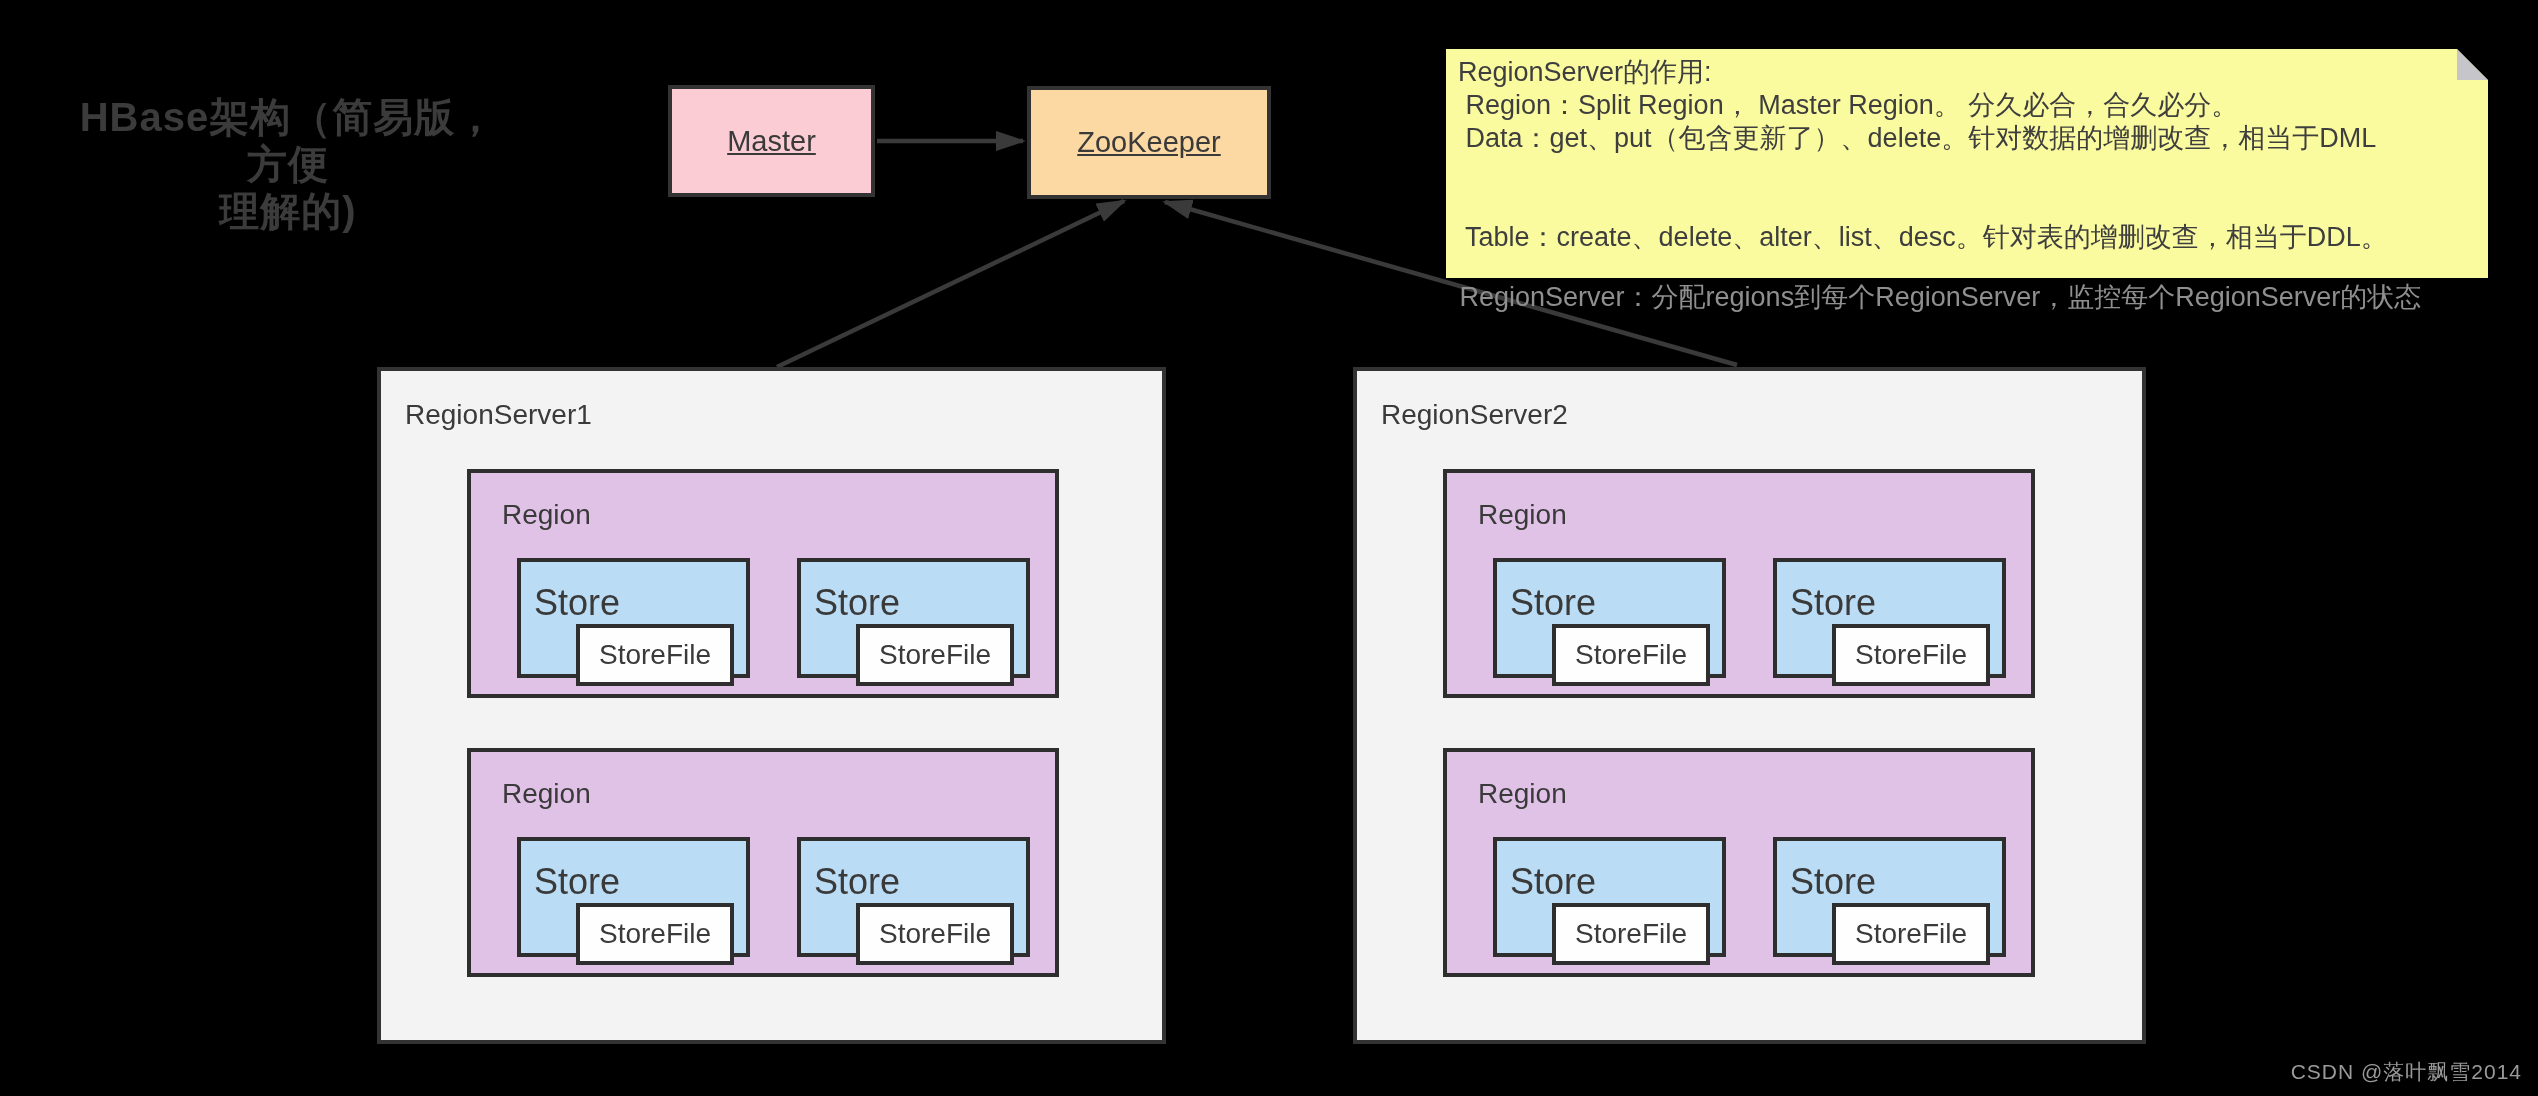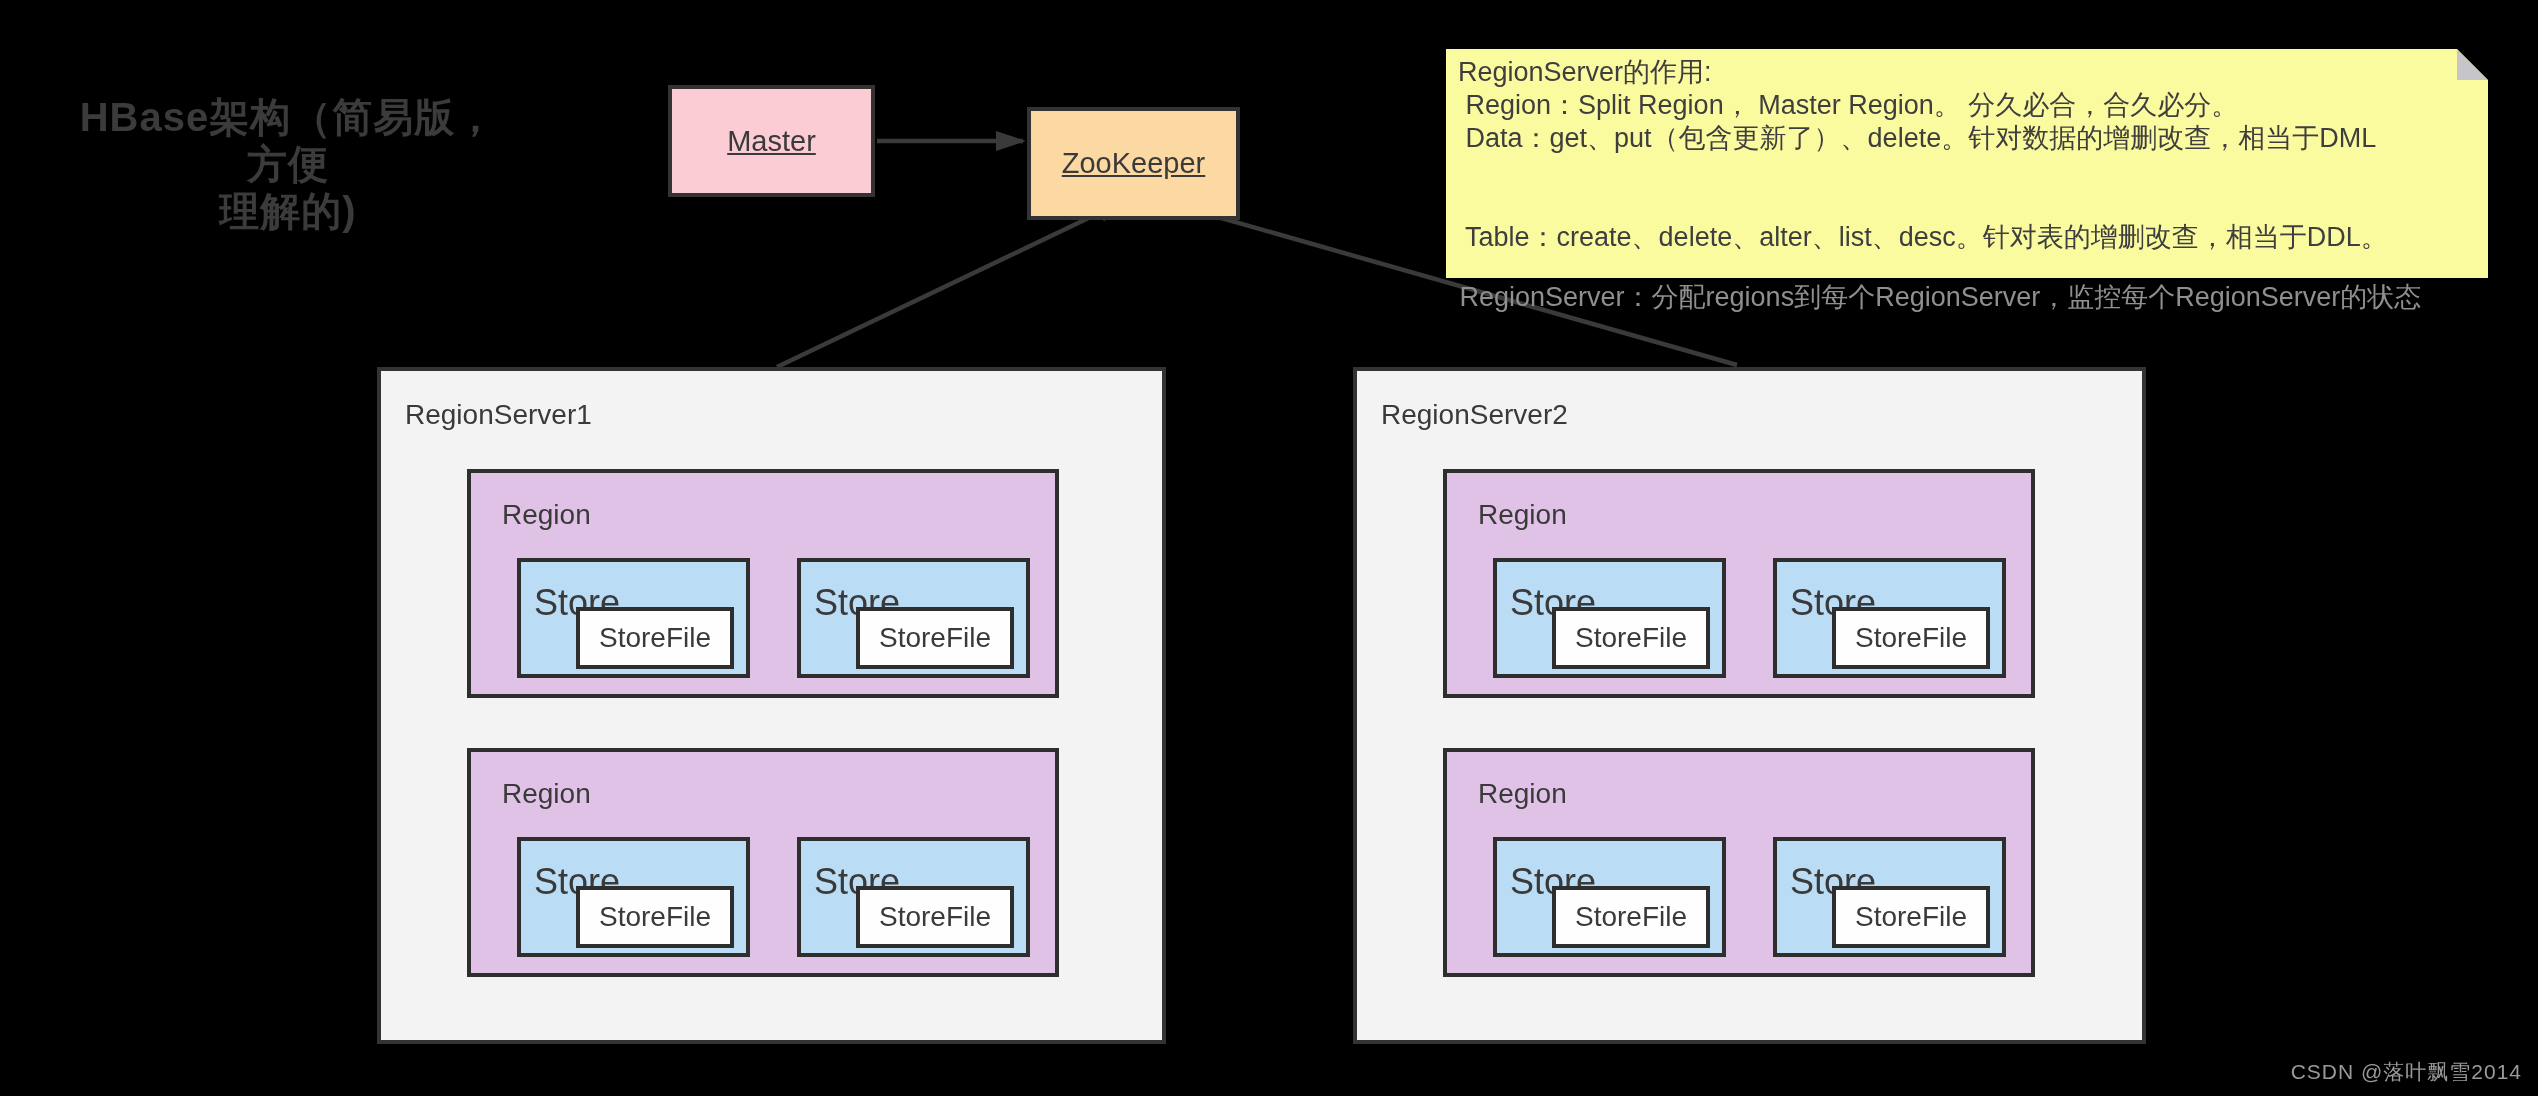--- a/index.html
+++ b/index.html
@@ -18,21 +18,21 @@
   }
   .arrows { position:absolute; left:0; top:0; width:2538px; height:1096px; }
   .arrows line { stroke:var(--arrow,#3a3a3a); stroke-width:4.5; }
   .arrows .ah { fill:var(--arrow,#3a3a3a); }
   .node {
     position:absolute; border:4px solid var(--border,#333);
     display:flex; align-items:center; justify-content:center;
     font-size:29px; color:var(--label,#3a3a3a);text-decoration:underline;
   }
   .master   { left:668px;  top:85px; width:207px; height:112px; background:var(--master-fill,#fbccd4); }
-  .zookeeper{ left:1027px; top:86px; width:213px; height:113px; background:var(--zookeeper-fill,#fcd8a3);margin-top:21px; }
+  .zookeeper{ left:1027px; top:86px; width:244px; height:113px; background:var(--zookeeper-fill,#fcd8a3); }
   .note {
     position:absolute; left:1446px; top:49px; width:1042px; height:229px;
     background:var(--note-fill,#fafa9f);
     clip-path:polygon(0 0, 1011px 0, 100% 31px, 100% 100%, 0 100%);
     padding:7px 0 6px 12px;
     font-size:27px; color:var(--note-text,#3e3e3e);
   }
   .note-fold {
     position:absolute; right:0; top:0; width:31px; height:31px;
     background:var(--note-fold,#c6c6ca);
@@ -57,21 +57,21 @@
   .region-bottom { top:377px; }
   .region-label { position:absolute; left:31px; top:26px; font-size:28px; color:var(--label,#3a3a3a); }
   .store {
     position:absolute; top:85px; width:233px; height:120px;
     background:var(--store-fill,#badcf4); border:4px solid var(--border2,#2e2e2e);
   }
   .store-1 { left:46px; }
   .store-2 { left:326px; }
   .store-label { position:absolute; left:13px; top:20px; font-size:36px; color:var(--label,#3a3a3a); }
   .storefile {
-    position:absolute; left:55px; top:45px; width:158px; height:62px;
+    position:absolute; left:55px; top:62px; width:158px; height:62px;
     background:var(--storefile-fill,#fefefe); border:4px solid var(--border2,#2e2e2e);
     display:flex; align-items:center; justify-content:center;
     font-size:28px; color:var(--label,#3a3a3a);
   }
   .watermark {
     position:absolute; right:16px; bottom:10px;
     font-size:21px; color:var(--watermark-color,#9a9a9a); letter-spacing:1px;margin-top:42px;
   }
 </style>
 </head>

